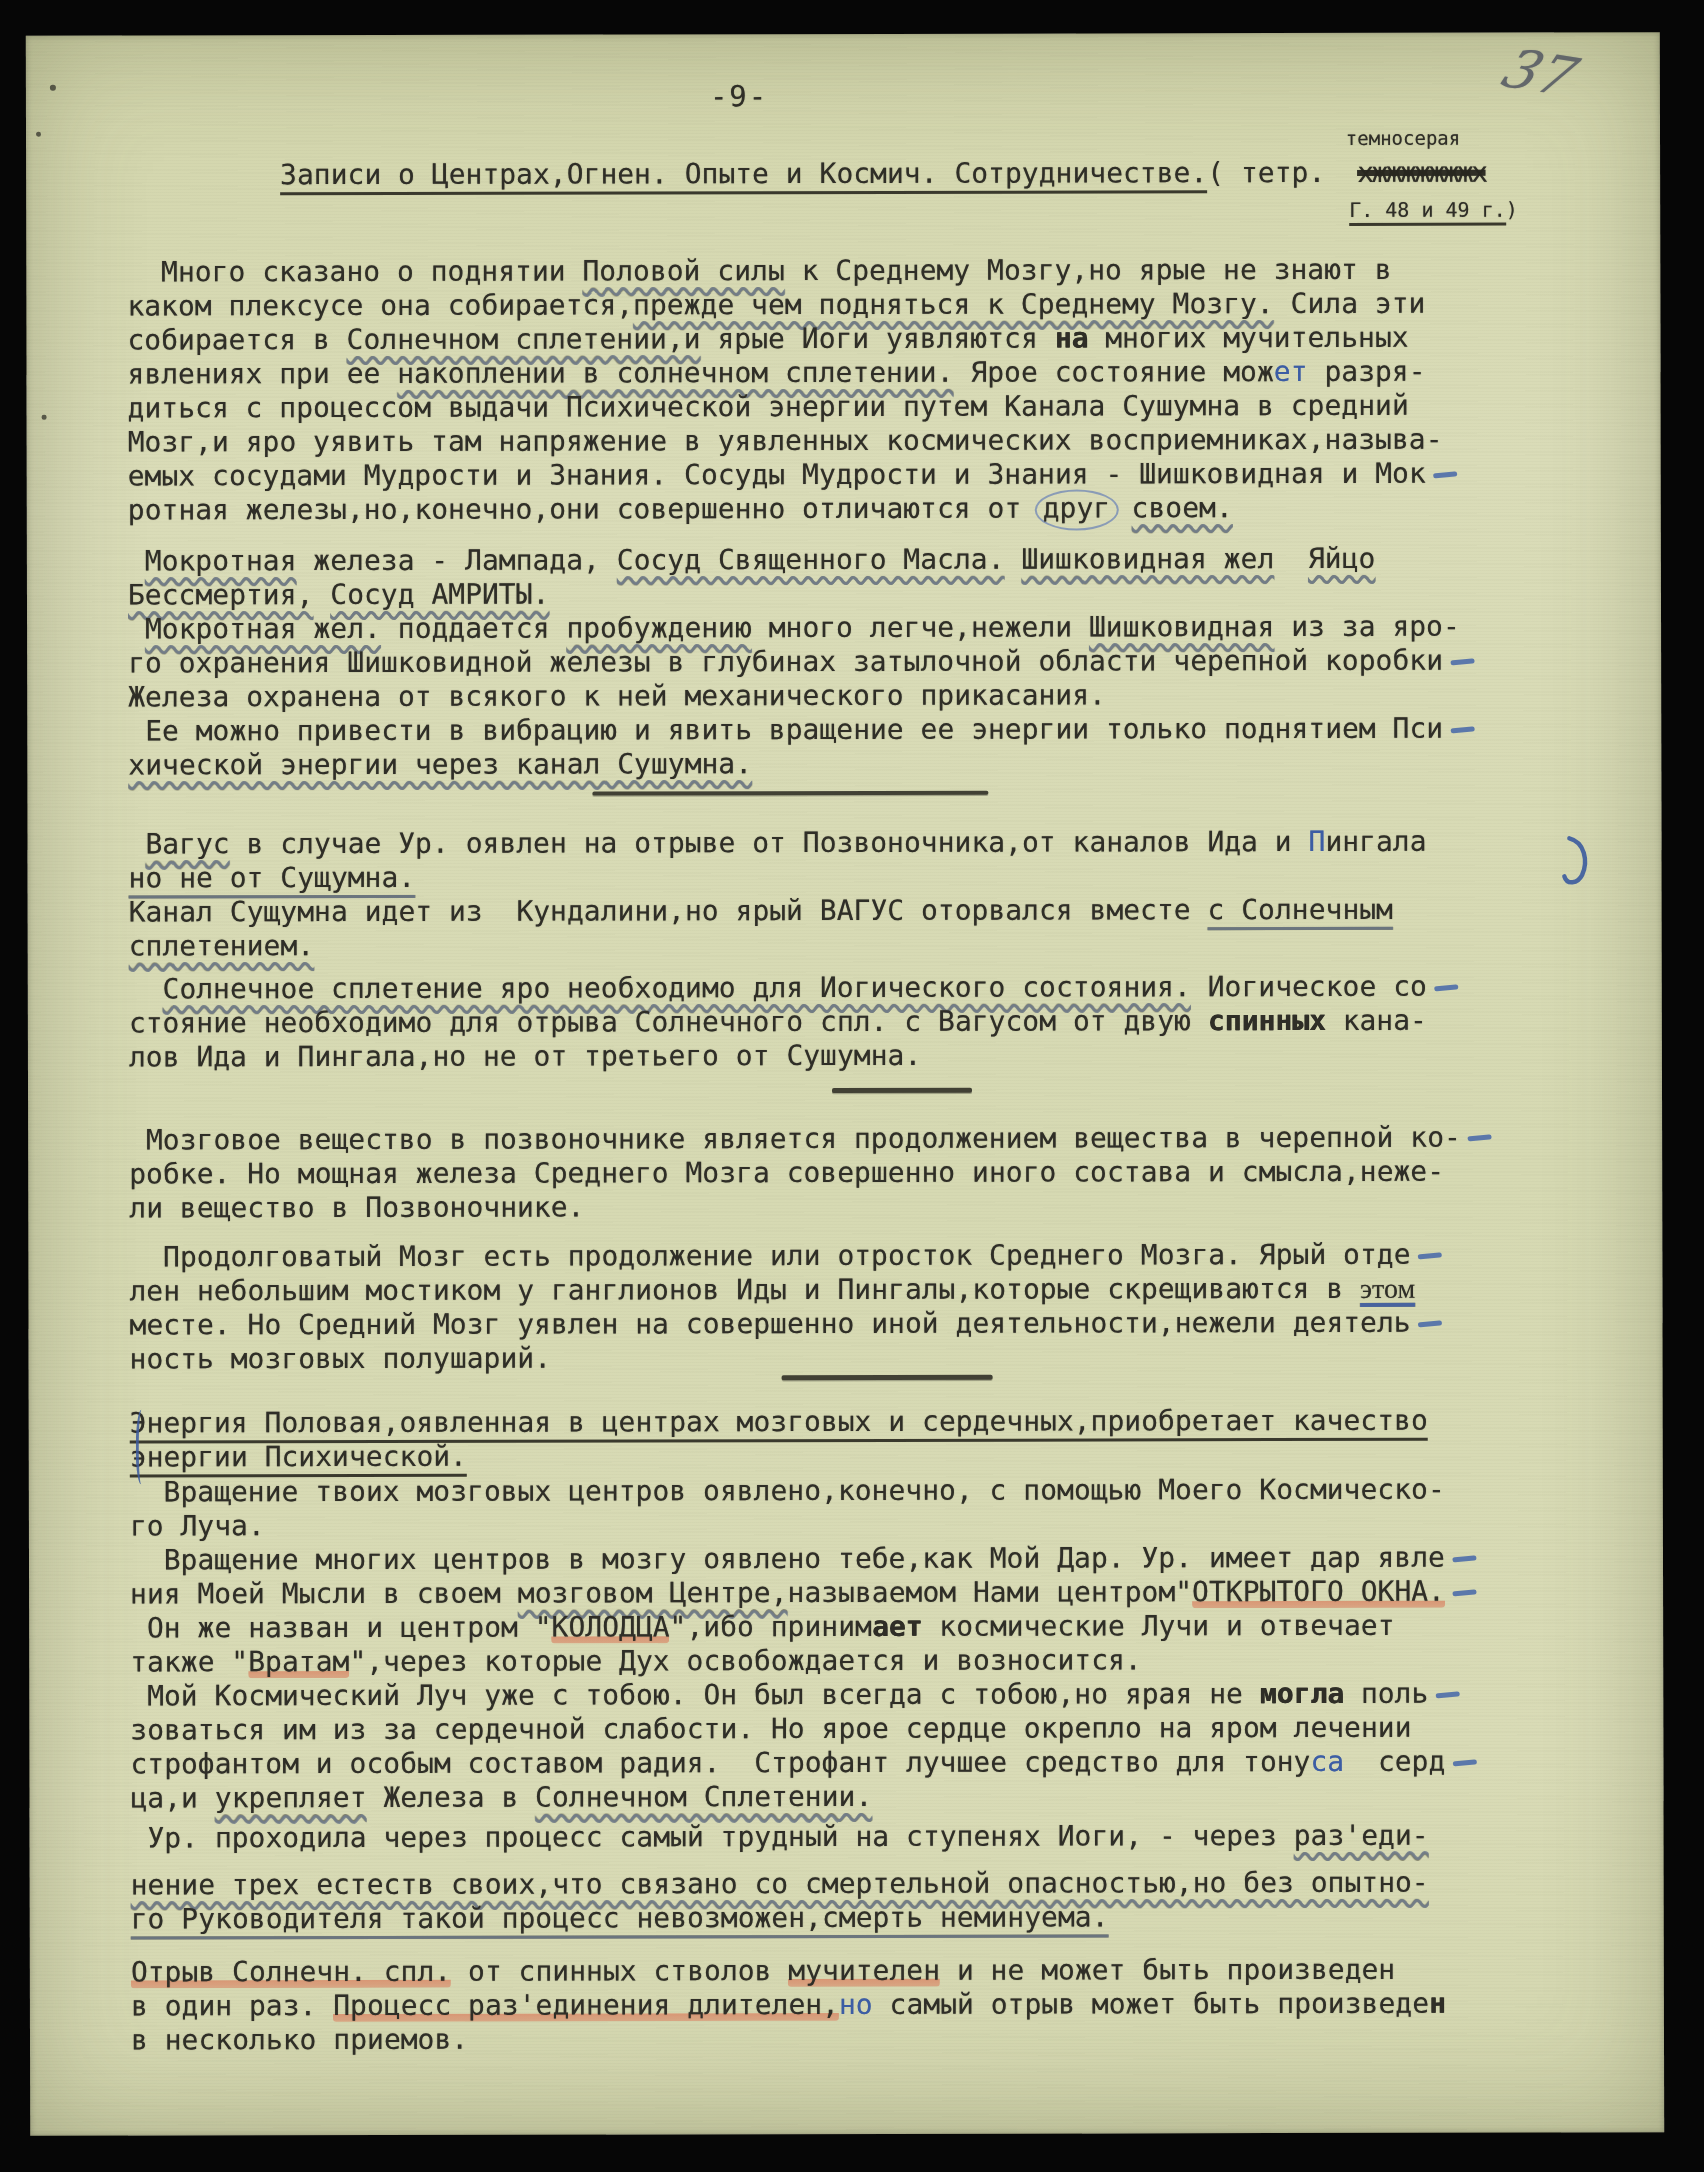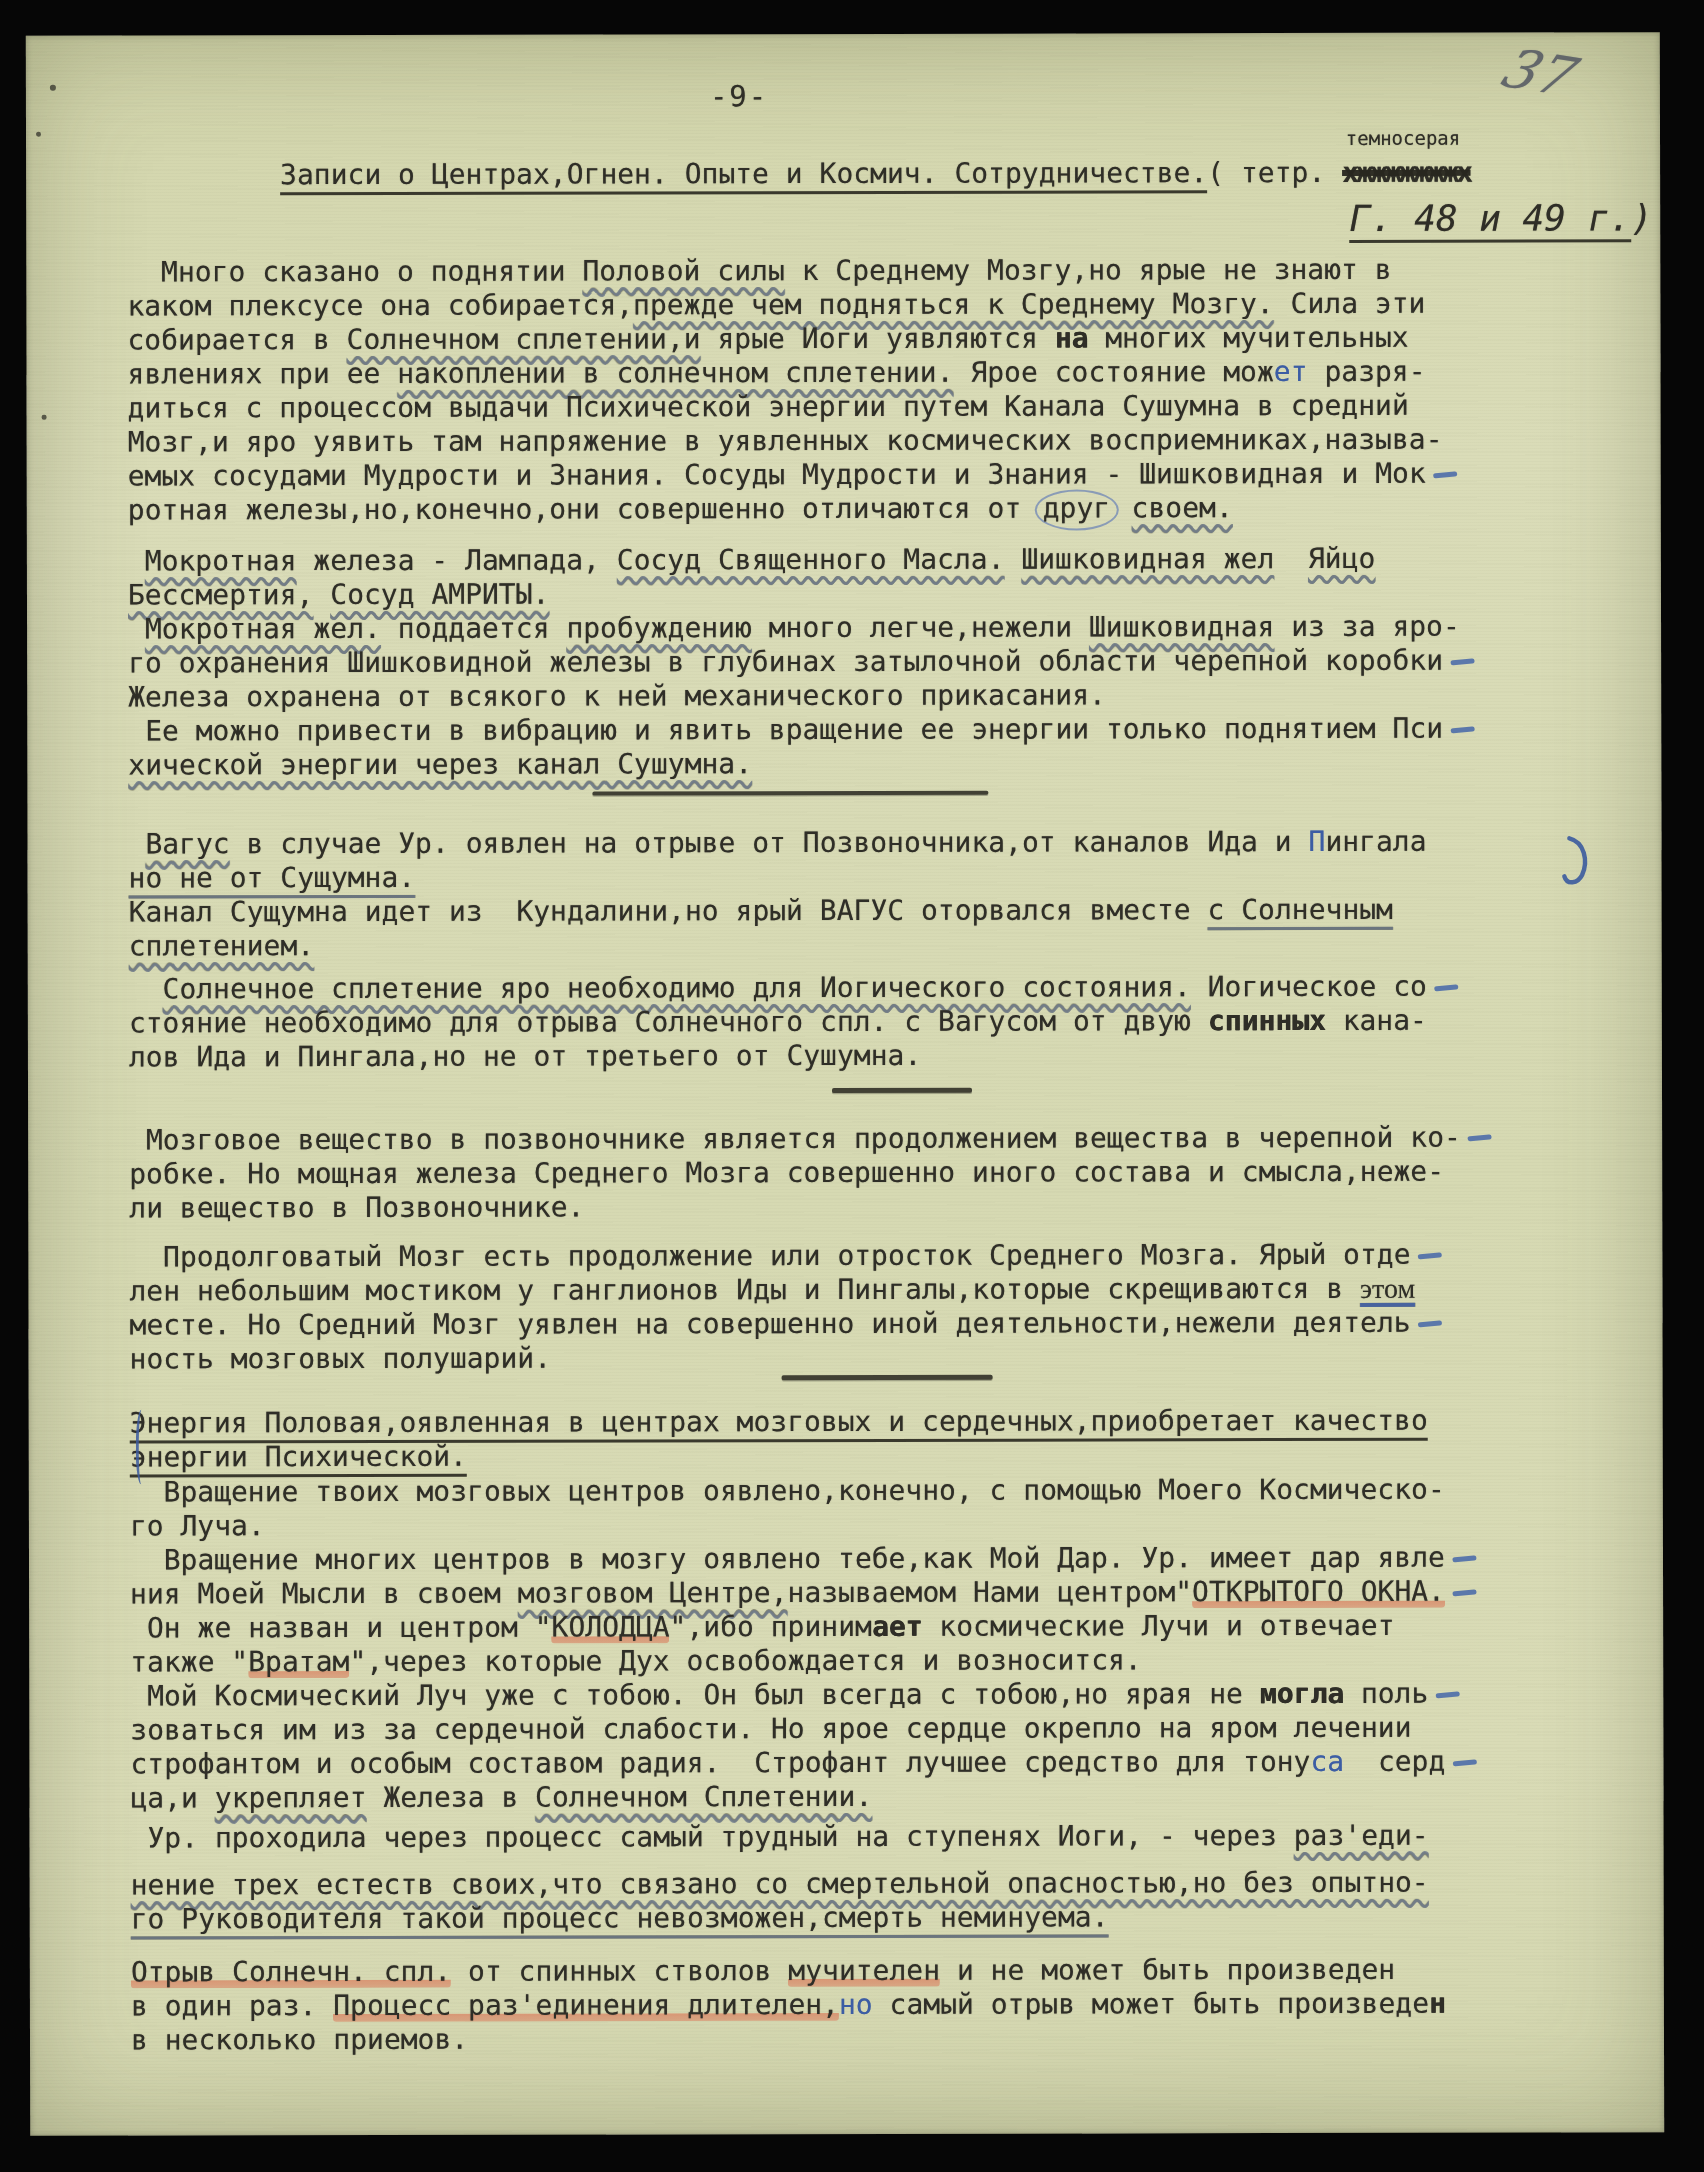--- a/index.html
+++ b/index.html
@@ -38,29 +38,30 @@
     opacity:.88;
     transform:rotate(9deg) skewX(-14deg);
     text-shadow:0 0 1.3px rgba(86,90,99,.4);
   }
   .title{
     position:absolute; left:254px; top:123px;
     font-size:28px; white-space:pre;
   }
   .title-line2{
     position:absolute; left:1323px; top:165px;
-    font-size:36px; white-space:pre;font-style:italic;
+    font-size:20px; white-space:pre;
   }
   .struck-wrap{ position:relative; }
   .struck{
-    font-weight:bold;
+    font-weight:normal;
     text-decoration:line-through;
     text-decoration-thickness:5.7px;
     text-decoration-color:rgba(40,39,31,.9);
     letter-spacing:-2.6px;
+    margin-left:15px;
   }
   .correction{
     position:absolute; left:3.8px; top:-29px;
     font-size:19px; white-space:nowrap;
   }
 
   #column{
     position:absolute; left:101px; top:220px;
     width:1487px;
     font-size:28px;

